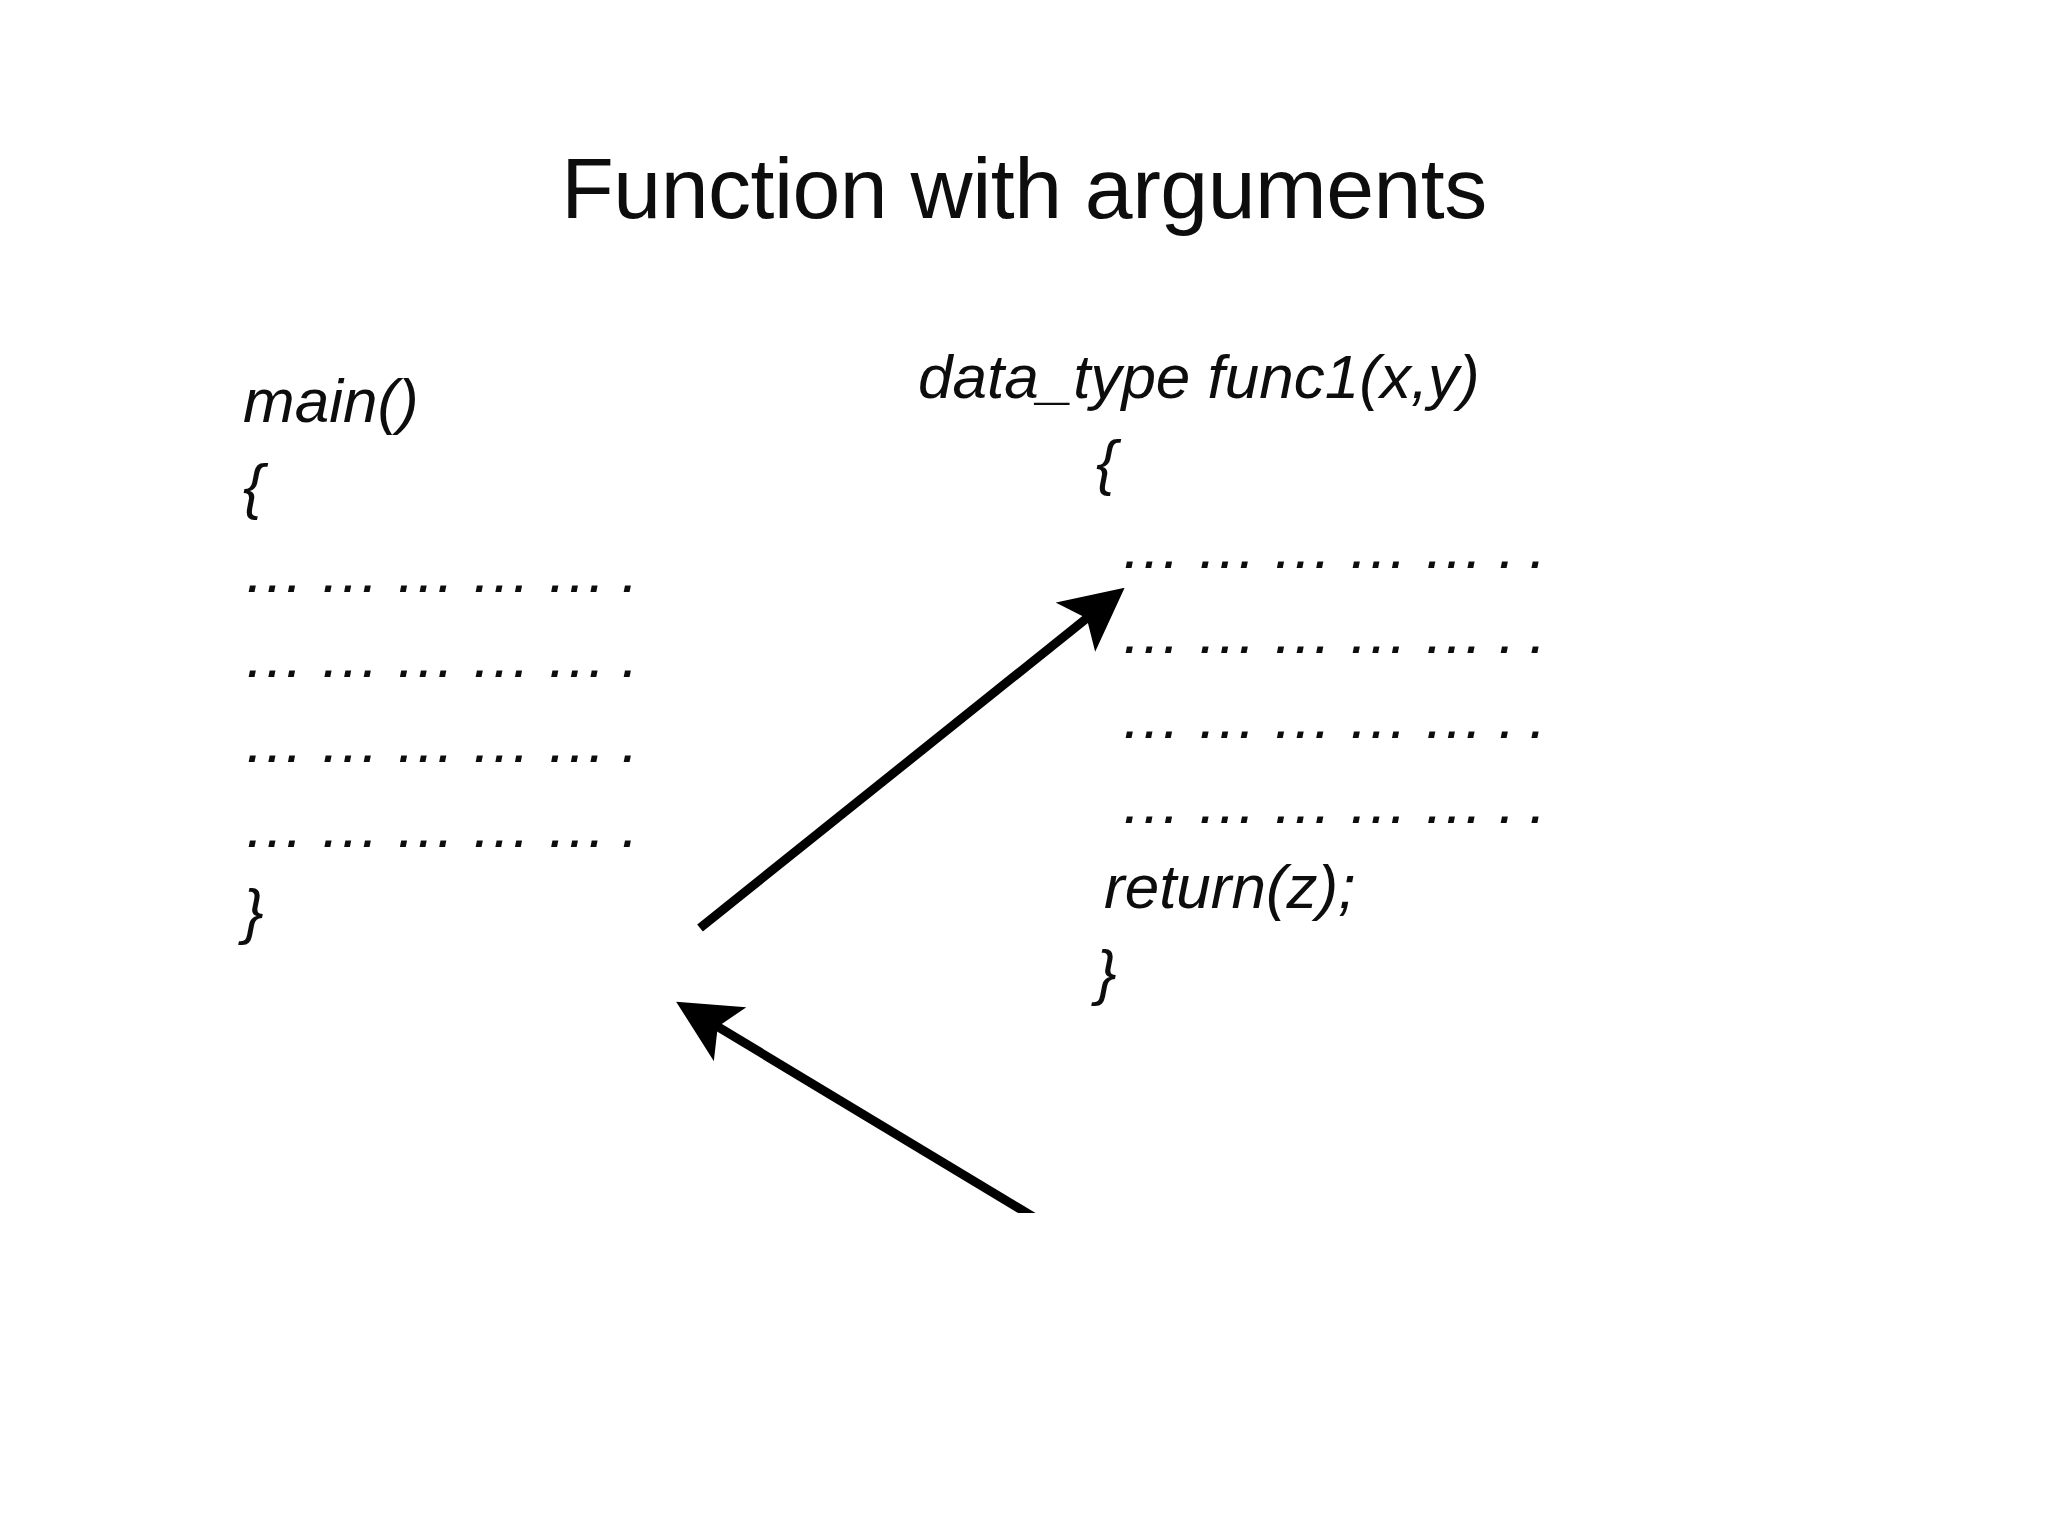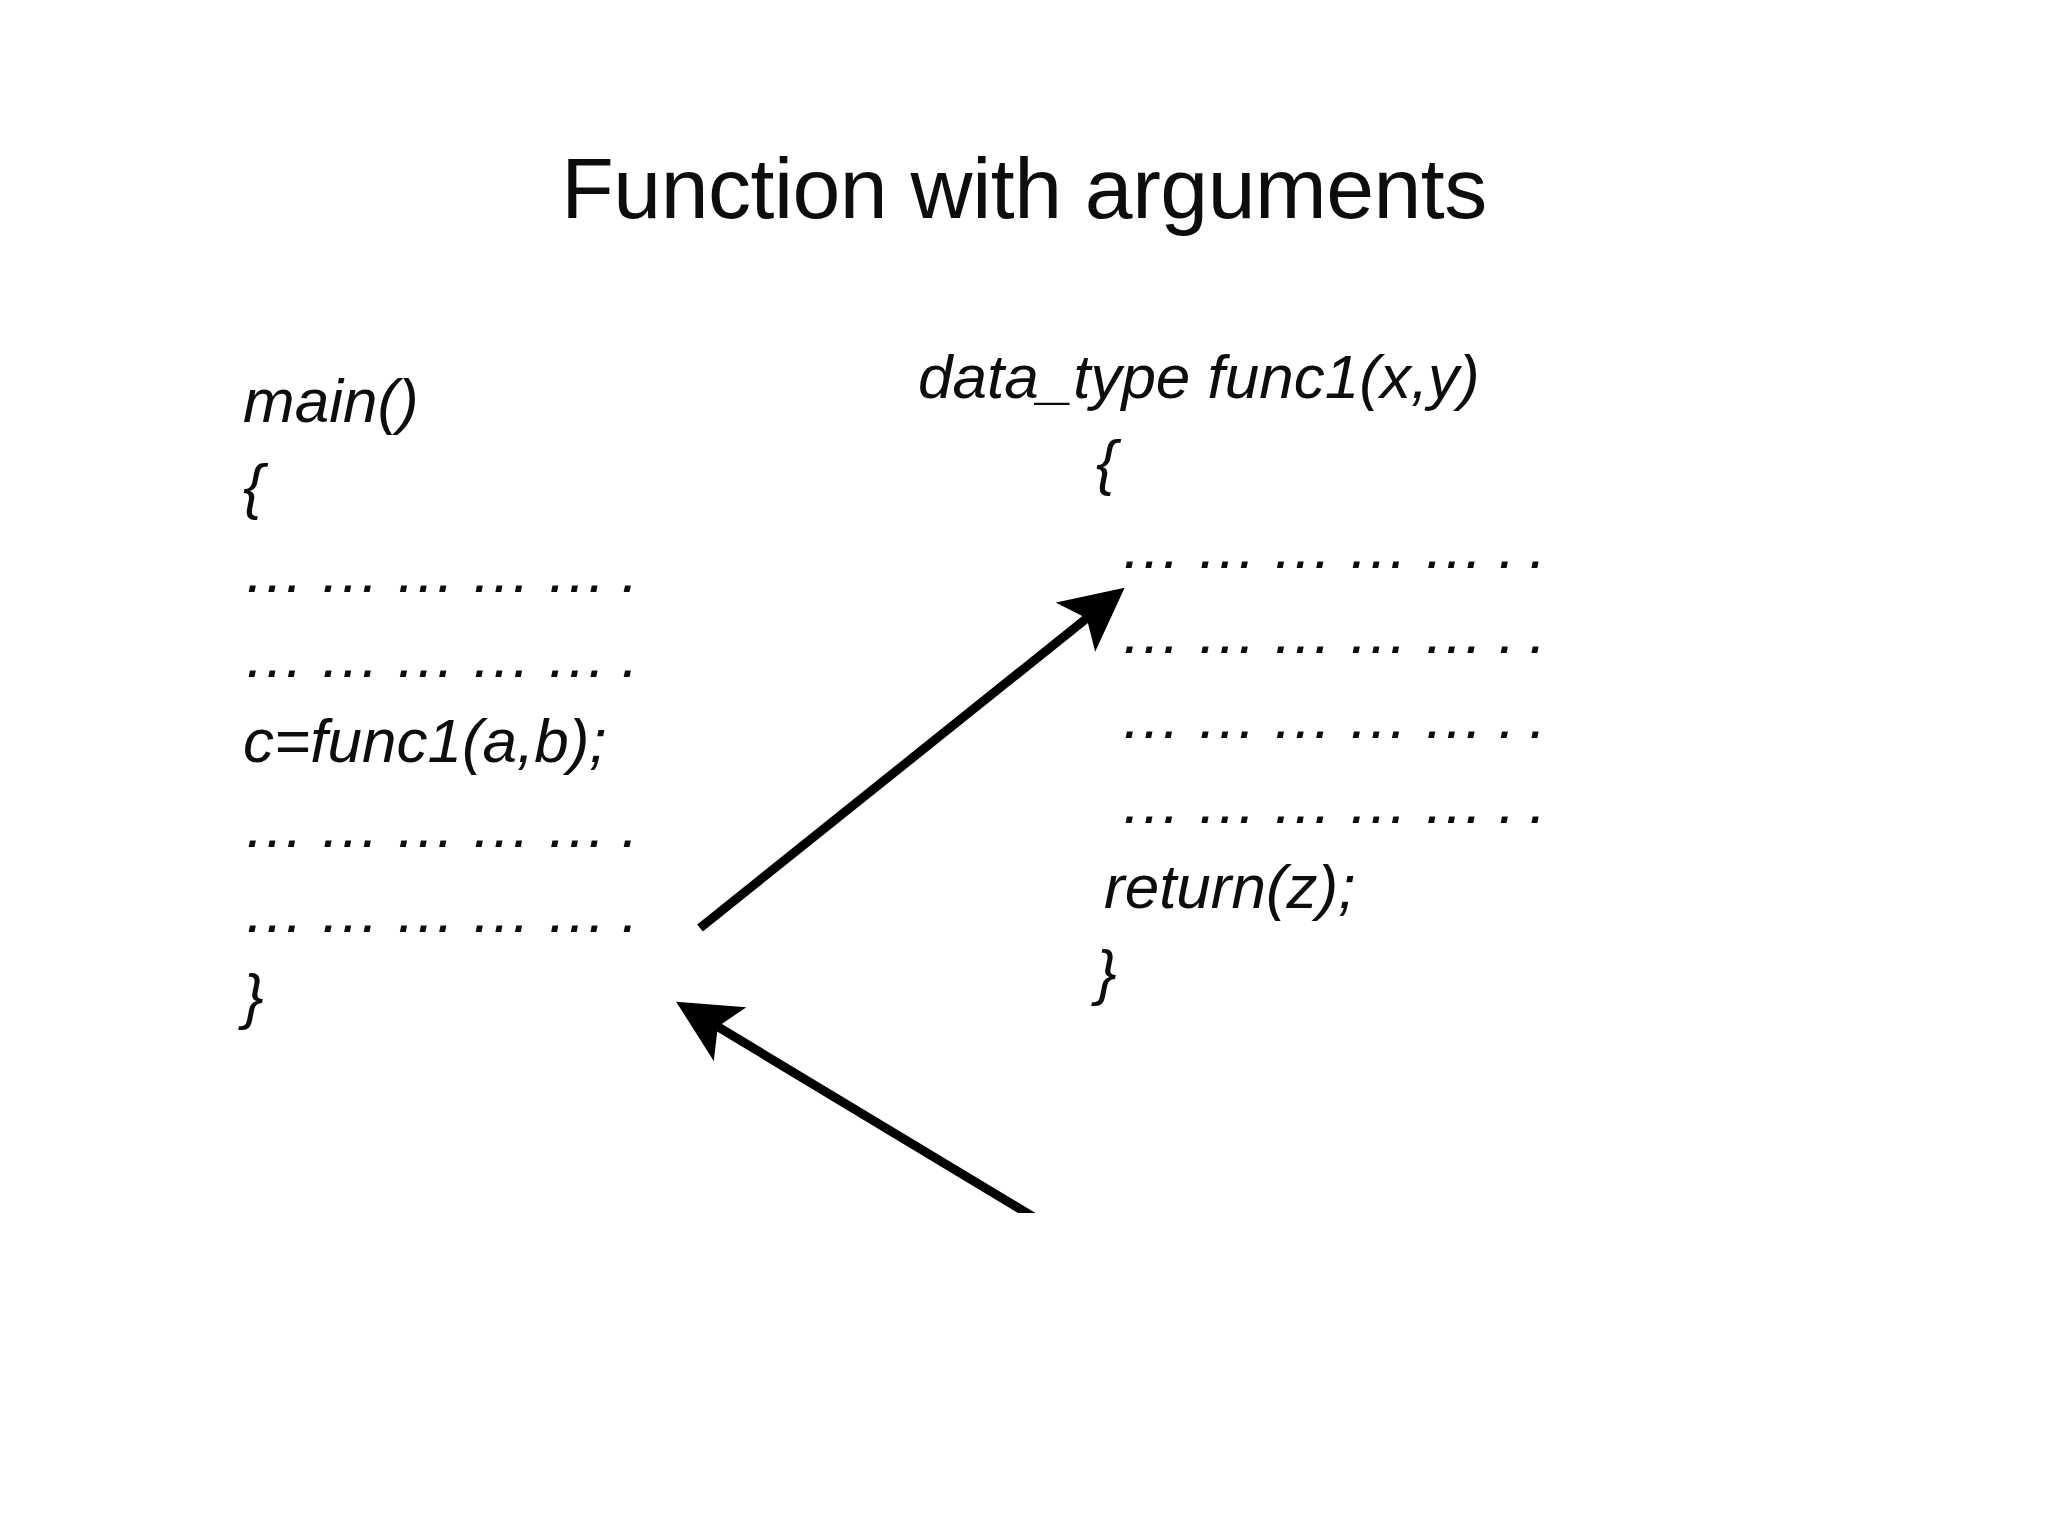--- a/index.html
+++ b/index.html
@@ -101,23 +101,20 @@
     <span class="code-line">
       <span class="txt">{</span>
     </span>
     <span class="code-line">
       <span class="dots">…………….</span>
     </span>
     <span class="code-line">
       <span class="dots">…………….</span>
     </span>
     <span class="code-line">
-      <span class="txt">c=func1(a,b);</span>
-    </span>
-    <span class="code-line">
       <span class="dots">…………….</span>
     </span>
     <span class="code-line">
       <span class="dots">…………….</span>
     </span>
     <span class="code-line">
       <span class="txt">}</span>
     </span>
   </div>
 

